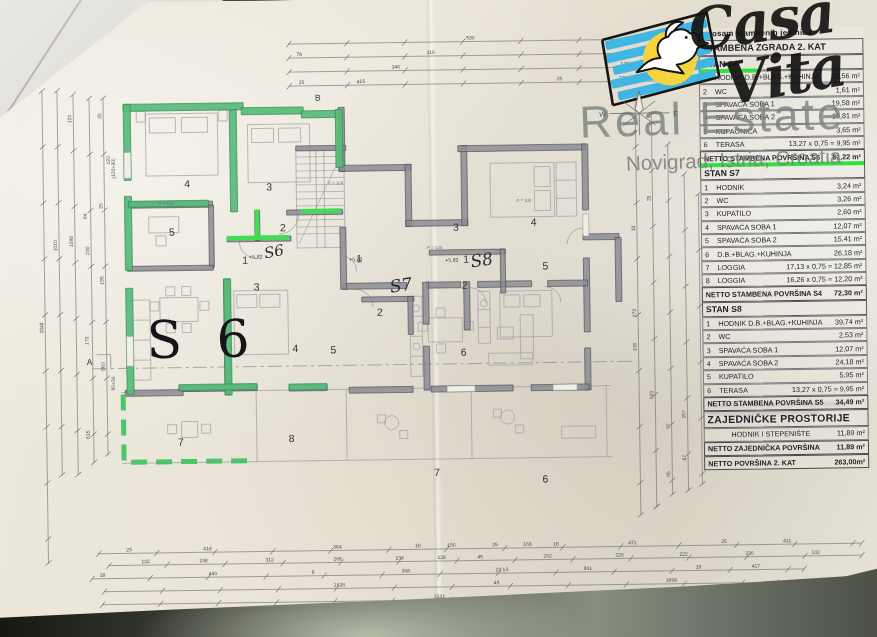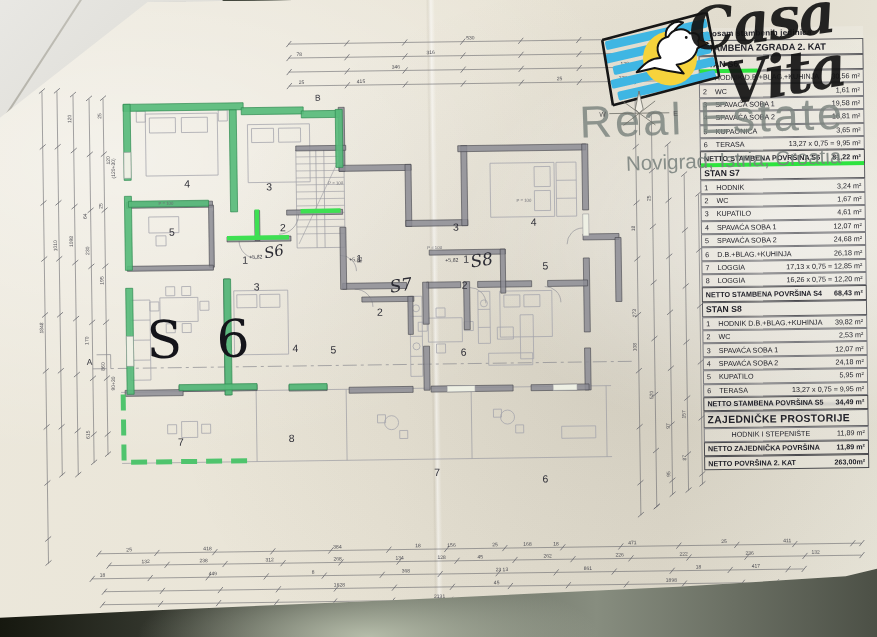--- a/index.html
+++ b/index.html
@@ -625,64 +625,64 @@
             <span class="val"></span>
         </div>
           <div class="row t-item">
           <span class="n">1</span>
             <span class="lab">HODNIK</span>
             <span class="val">3,24 m²</span>
         </div>
           <div class="row t-item">
           <span class="n">2</span>
             <span class="lab">WC</span>
-            <span class="val">1,67 m²</span>
+            <span class="val">3,26 m²</span>
         </div>
           <div class="row t-item">
           <span class="n">3</span>
             <span class="lab">KUPATILO</span>
-            <span class="val">4,61 m²</span>
+            <span class="val">2,60 m²</span>
         </div>
           <div class="row t-item">
           <span class="n">4</span>
             <span class="lab">SPAVAĆA SOBA 1</span>
             <span class="val">12,07 m²</span>
         </div>
           <div class="row t-item">
           <span class="n">5</span>
             <span class="lab">SPAVAĆA SOBA 2</span>
-            <span class="val">24,68 m²</span>
+            <span class="val">15,41 m²</span>
         </div>
           <div class="row t-item">
           <span class="n">6</span>
             <span class="lab">D.B.+BLAG.+KUHINJA</span>
             <span class="val">26,18 m²</span>
         </div>
           <div class="row t-item">
           <span class="n">7</span>
             <span class="lab">LOGGIA</span>
             <span class="val">17,13 x 0,75 = 12,85 m²</span>
         </div>
           <div class="row t-item">
           <span class="n">8</span>
             <span class="lab">LOGGIA</span>
             <span class="val">16,26 x 0,75 = 12,20 m²</span>
         </div>
           <div class="row t-total">
           <span class="lab">NETTO STAMBENA POVRŠINA S4</span>
-            <span class="val">68,43 m²</span>
+            <span class="val">72,30 m²</span>
         </div>
           <div class="row t-section">
           <span class="lab">STAN S8</span>
             <span class="val"></span>
         </div>
           <div class="row t-item">
           <span class="n">1</span>
             <span class="lab">HODNIK D.B.+BLAG.+KUHINJA</span>
-            <span class="val">39,82 m²</span>
+            <span class="val">39,74 m²</span>
         </div>
           <div class="row t-item">
           <span class="n">2</span>
             <span class="lab">WC</span>
             <span class="val">2,53 m²</span>
         </div>
           <div class="row t-item">
           <span class="n">3</span>
             <span class="lab">SPAVAĆA SOBA 1</span>
             <span class="val">12,07 m²</span>

